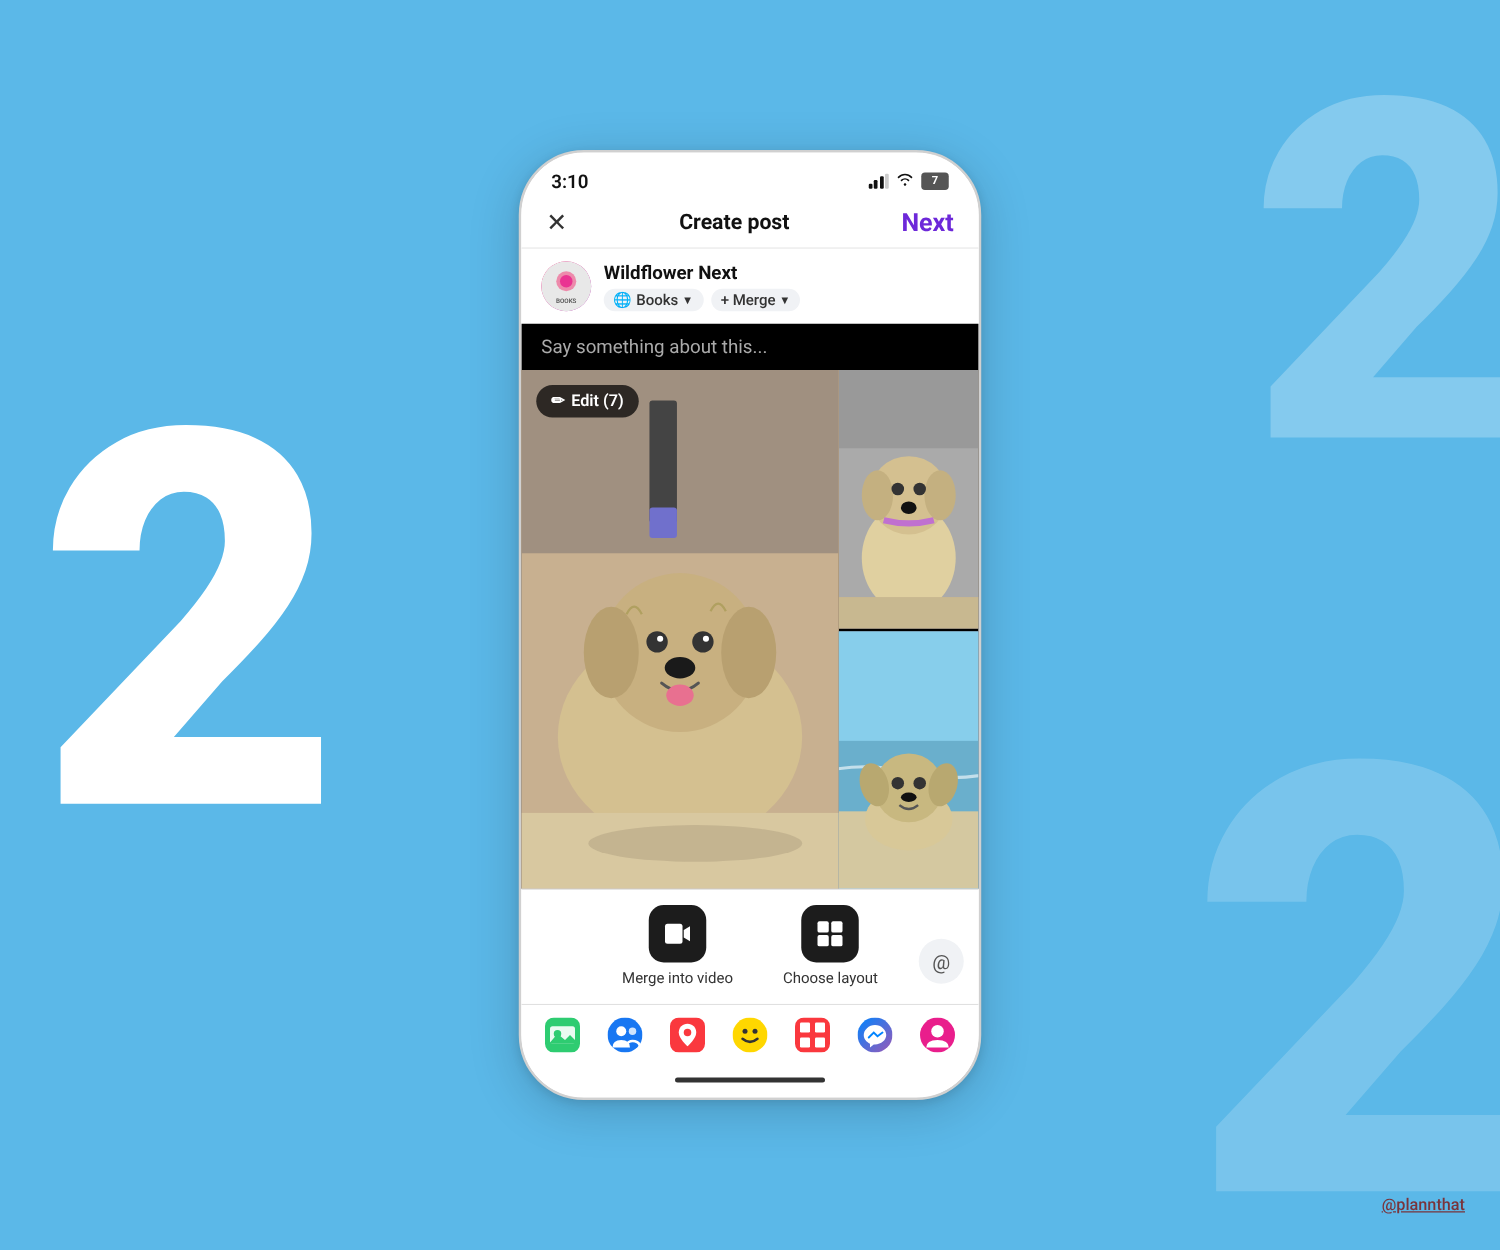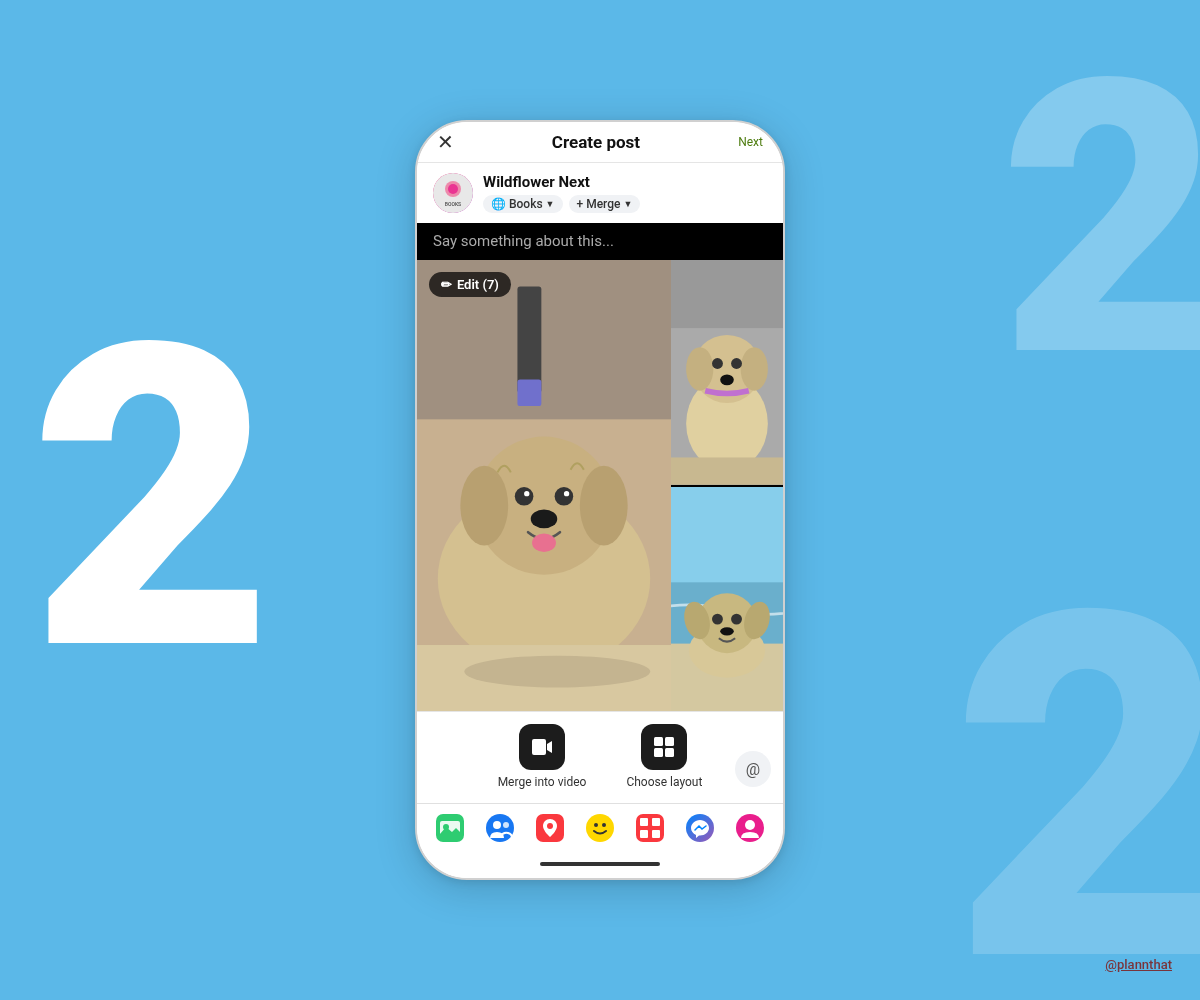--- a/index.html
+++ b/index.html
@@ -156,23 +156,23 @@
       font-weight: 400;
     }
 
     .nav-title {
       font-size: 17px;
       font-weight: 700;
       color: #111;
     }
 
     .nav-next {
-      font-size: 12px;
-      font-weight: 400;
-      color: #4d7c0f;
+      font-size: 20px;
+      font-weight: 700;
+      color: #6d28d9;
       cursor: pointer;
     }
 
     
     .profile-section {
       display: flex;
       align-items: center;
       padding: 10px 16px;
       background: white;
       flex-shrink: 0;
@@ -397,20 +397,40 @@
 
 <div class="bg-number-left">2</div>
 <div class="bg-number-right-top">2</div>
 <div class="bg-number-right-bottom">2</div>
 
 <div class="watermark">@plannthat</div>
 
 <div class="phone-shell">
   <div class="phone-inner">
 
+    <div class="status-bar">
+      <span class="status-time">3:10</span>
+      <div class="status-icons">
+        <div class="signal-bars">
+          <div class="signal-bar" style="height:4px"></div>
+          <div class="signal-bar" style="height:7px"></div>
+          <div class="signal-bar" style="height:10px"></div>
+          <div class="signal-bar" style="height:12px; background:#ccc"></div>
+        </div>
+
+        <span style="font-size:13px;">
+          <svg width="16" height="12" viewBox="0 0 16 12" fill="none">
+            <path d="M8 9.5a1 1 0 1 1 0 2 1 1 0 0 1 0-2z" fill="#111"></path>
+            <path d="M5.2 7.3a4 4 0 0 1 5.6 0" stroke="#111" stroke-width="1.3" fill="none" stroke-linecap="round"></path>
+            <path d="M2.8 4.9a7 7 0 0 1 10.4 0" stroke="#111" stroke-width="1.3" fill="none" stroke-linecap="round"></path>
+          </svg>
+        </span>
+        <div class="battery-icon">7</div>
+      </div>
+    </div>
 
     <div class="nav-bar">
       <span class="nav-close">✕</span>
       <span class="nav-title">Create post</span>
       <span class="nav-next">Next</span>
     </div>
 
     <div class="profile-section">
       <div class="profile-avatar">
 

